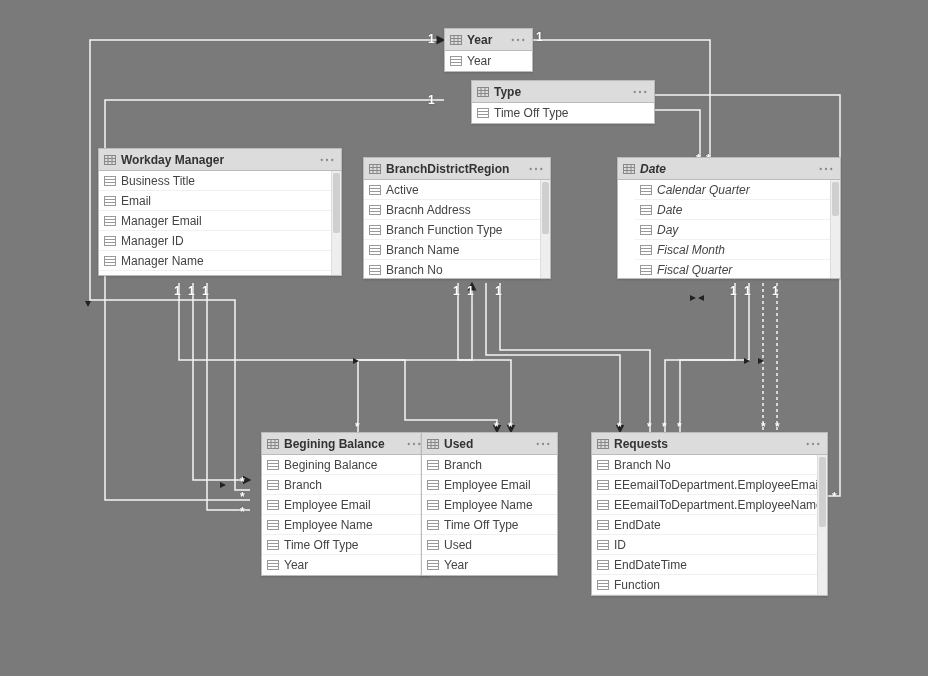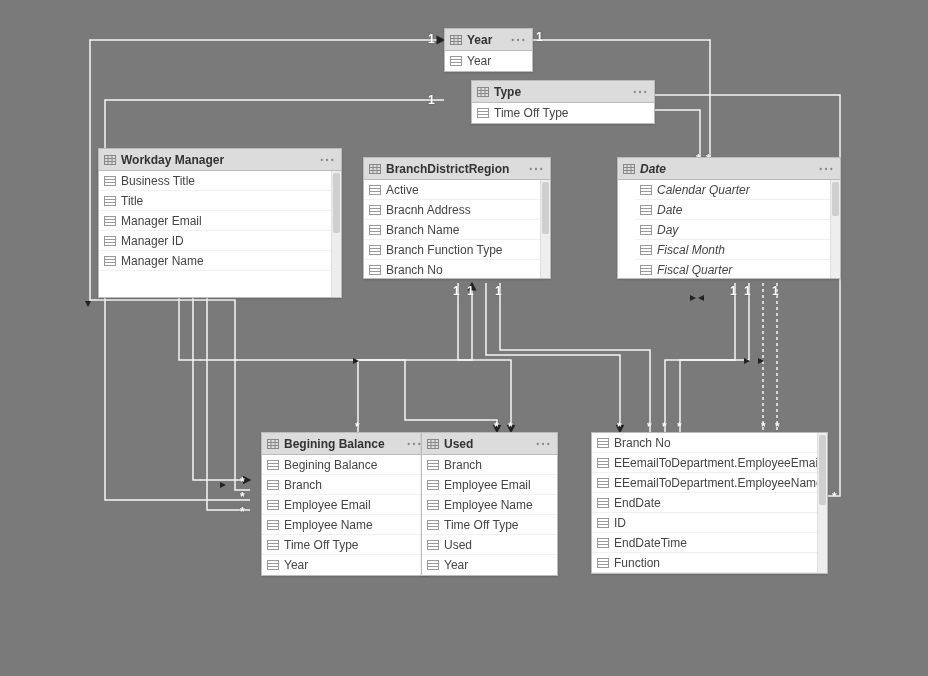--- a/index.html
+++ b/index.html
@@ -245,40 +245,40 @@
     </span>
     <span class="title">Workday Manager</span>
     <span class="more-icon">
       <svg viewBox="0 0 16 4" width="14" height="4">
           <circle cx="2" cy="2" r="1.3" fill="#888"></circle>
           <circle cx="8" cy="2" r="1.3" fill="#888"></circle>
           <circle cx="14" cy="2" r="1.3" fill="#888"></circle>
         </svg>
     </span>
   </div>
-  <div class="table-body" style="height:126px;">
+  <div class="table-body" style="height:104px;">
     <div class="field-row">
         <span class="field-icon">
           <svg viewBox="0 0 12 12">
             <rect x="0.5" y="1.5" width="11" height="9" fill="none" stroke="#999"></rect>
             <line x1="0.5" y1="4.5" x2="11.5" y2="4.5" stroke="#999"></line>
             <line x1="0.5" y1="7.5" x2="11.5" y2="7.5" stroke="#999"></line>
           </svg>
         </span>
         <span>Business Title</span>
       </div>
     <div class="field-row">
         <span class="field-icon">
           <svg viewBox="0 0 12 12">
             <rect x="0.5" y="1.5" width="11" height="9" fill="none" stroke="#999"></rect>
             <line x1="0.5" y1="4.5" x2="11.5" y2="4.5" stroke="#999"></line>
             <line x1="0.5" y1="7.5" x2="11.5" y2="7.5" stroke="#999"></line>
           </svg>
         </span>
-        <span>Title</span>
+        <span>Email</span>
       </div>
     <div class="field-row">
         <span class="field-icon">
           <svg viewBox="0 0 12 12">
             <rect x="0.5" y="1.5" width="11" height="9" fill="none" stroke="#999"></rect>
             <line x1="0.5" y1="4.5" x2="11.5" y2="4.5" stroke="#999"></line>
             <line x1="0.5" y1="7.5" x2="11.5" y2="7.5" stroke="#999"></line>
           </svg>
         </span>
         <span>Manager Email</span>
@@ -351,31 +351,31 @@
         <span>Bracnh Address</span>
       </div>
     <div class="field-row">
         <span class="field-icon">
           <svg viewBox="0 0 12 12">
             <rect x="0.5" y="1.5" width="11" height="9" fill="none" stroke="#999"></rect>
             <line x1="0.5" y1="4.5" x2="11.5" y2="4.5" stroke="#999"></line>
             <line x1="0.5" y1="7.5" x2="11.5" y2="7.5" stroke="#999"></line>
           </svg>
         </span>
+        <span>Branch Function Type</span>
+      </div>
+    <div class="field-row">
+        <span class="field-icon">
+          <svg viewBox="0 0 12 12">
+            <rect x="0.5" y="1.5" width="11" height="9" fill="none" stroke="#999"></rect>
+            <line x1="0.5" y1="4.5" x2="11.5" y2="4.5" stroke="#999"></line>
+            <line x1="0.5" y1="7.5" x2="11.5" y2="7.5" stroke="#999"></line>
+          </svg>
+        </span>
         <span>Branch Name</span>
-      </div>
-    <div class="field-row">
-        <span class="field-icon">
-          <svg viewBox="0 0 12 12">
-            <rect x="0.5" y="1.5" width="11" height="9" fill="none" stroke="#999"></rect>
-            <line x1="0.5" y1="4.5" x2="11.5" y2="4.5" stroke="#999"></line>
-            <line x1="0.5" y1="7.5" x2="11.5" y2="7.5" stroke="#999"></line>
-          </svg>
-        </span>
-        <span>Branch Function Type</span>
       </div>
     <div class="field-row">
         <span class="field-icon">
           <svg viewBox="0 0 12 12">
             <rect x="0.5" y="1.5" width="11" height="9" fill="none" stroke="#999"></rect>
             <line x1="0.5" y1="4.5" x2="11.5" y2="4.5" stroke="#999"></line>
             <line x1="0.5" y1="7.5" x2="11.5" y2="7.5" stroke="#999"></line>
           </svg>
         </span>
         <span>Branch No</span>
@@ -625,20 +625,39 @@
             <line x1="0.5" y1="4.5" x2="11.5" y2="4.5" stroke="#999"></line>
             <line x1="0.5" y1="7.5" x2="11.5" y2="7.5" stroke="#999"></line>
           </svg>
         </span>
         <span>Year</span>
       </div>
   </div>
 </div>
 
 <div class="table" style="left:591px; top:432px; width:237px;">
+  <div class="table-header">
+    <span class="table-icon">
+      <svg viewBox="0 0 12 12">
+          <rect x="0.5" y="1.5" width="11" height="9" fill="none" stroke="#888"></rect>
+          <line x1="0.5" y1="4.5" x2="11.5" y2="4.5" stroke="#888"></line>
+          <line x1="0.5" y1="7.5" x2="11.5" y2="7.5" stroke="#888"></line>
+          <line x1="4" y1="1.5" x2="4" y2="10.5" stroke="#888"></line>
+          <line x1="8" y1="1.5" x2="8" y2="10.5" stroke="#888"></line>
+        </svg>
+    </span>
+    <span class="title">Requests</span>
+    <span class="more-icon">
+      <svg viewBox="0 0 16 4" width="14" height="4">
+          <circle cx="2" cy="2" r="1.3" fill="#888"></circle>
+          <circle cx="8" cy="2" r="1.3" fill="#888"></circle>
+          <circle cx="14" cy="2" r="1.3" fill="#888"></circle>
+        </svg>
+    </span>
+  </div>
   <div class="table-body" style="height:140px;">
     <div class="field-row">
         <span class="field-icon">
           <svg viewBox="0 0 12 12">
             <rect x="0.5" y="1.5" width="11" height="9" fill="none" stroke="#999"></rect>
             <line x1="0.5" y1="4.5" x2="11.5" y2="4.5" stroke="#999"></line>
             <line x1="0.5" y1="7.5" x2="11.5" y2="7.5" stroke="#999"></line>
           </svg>
         </span>
         <span>Branch No</span>

